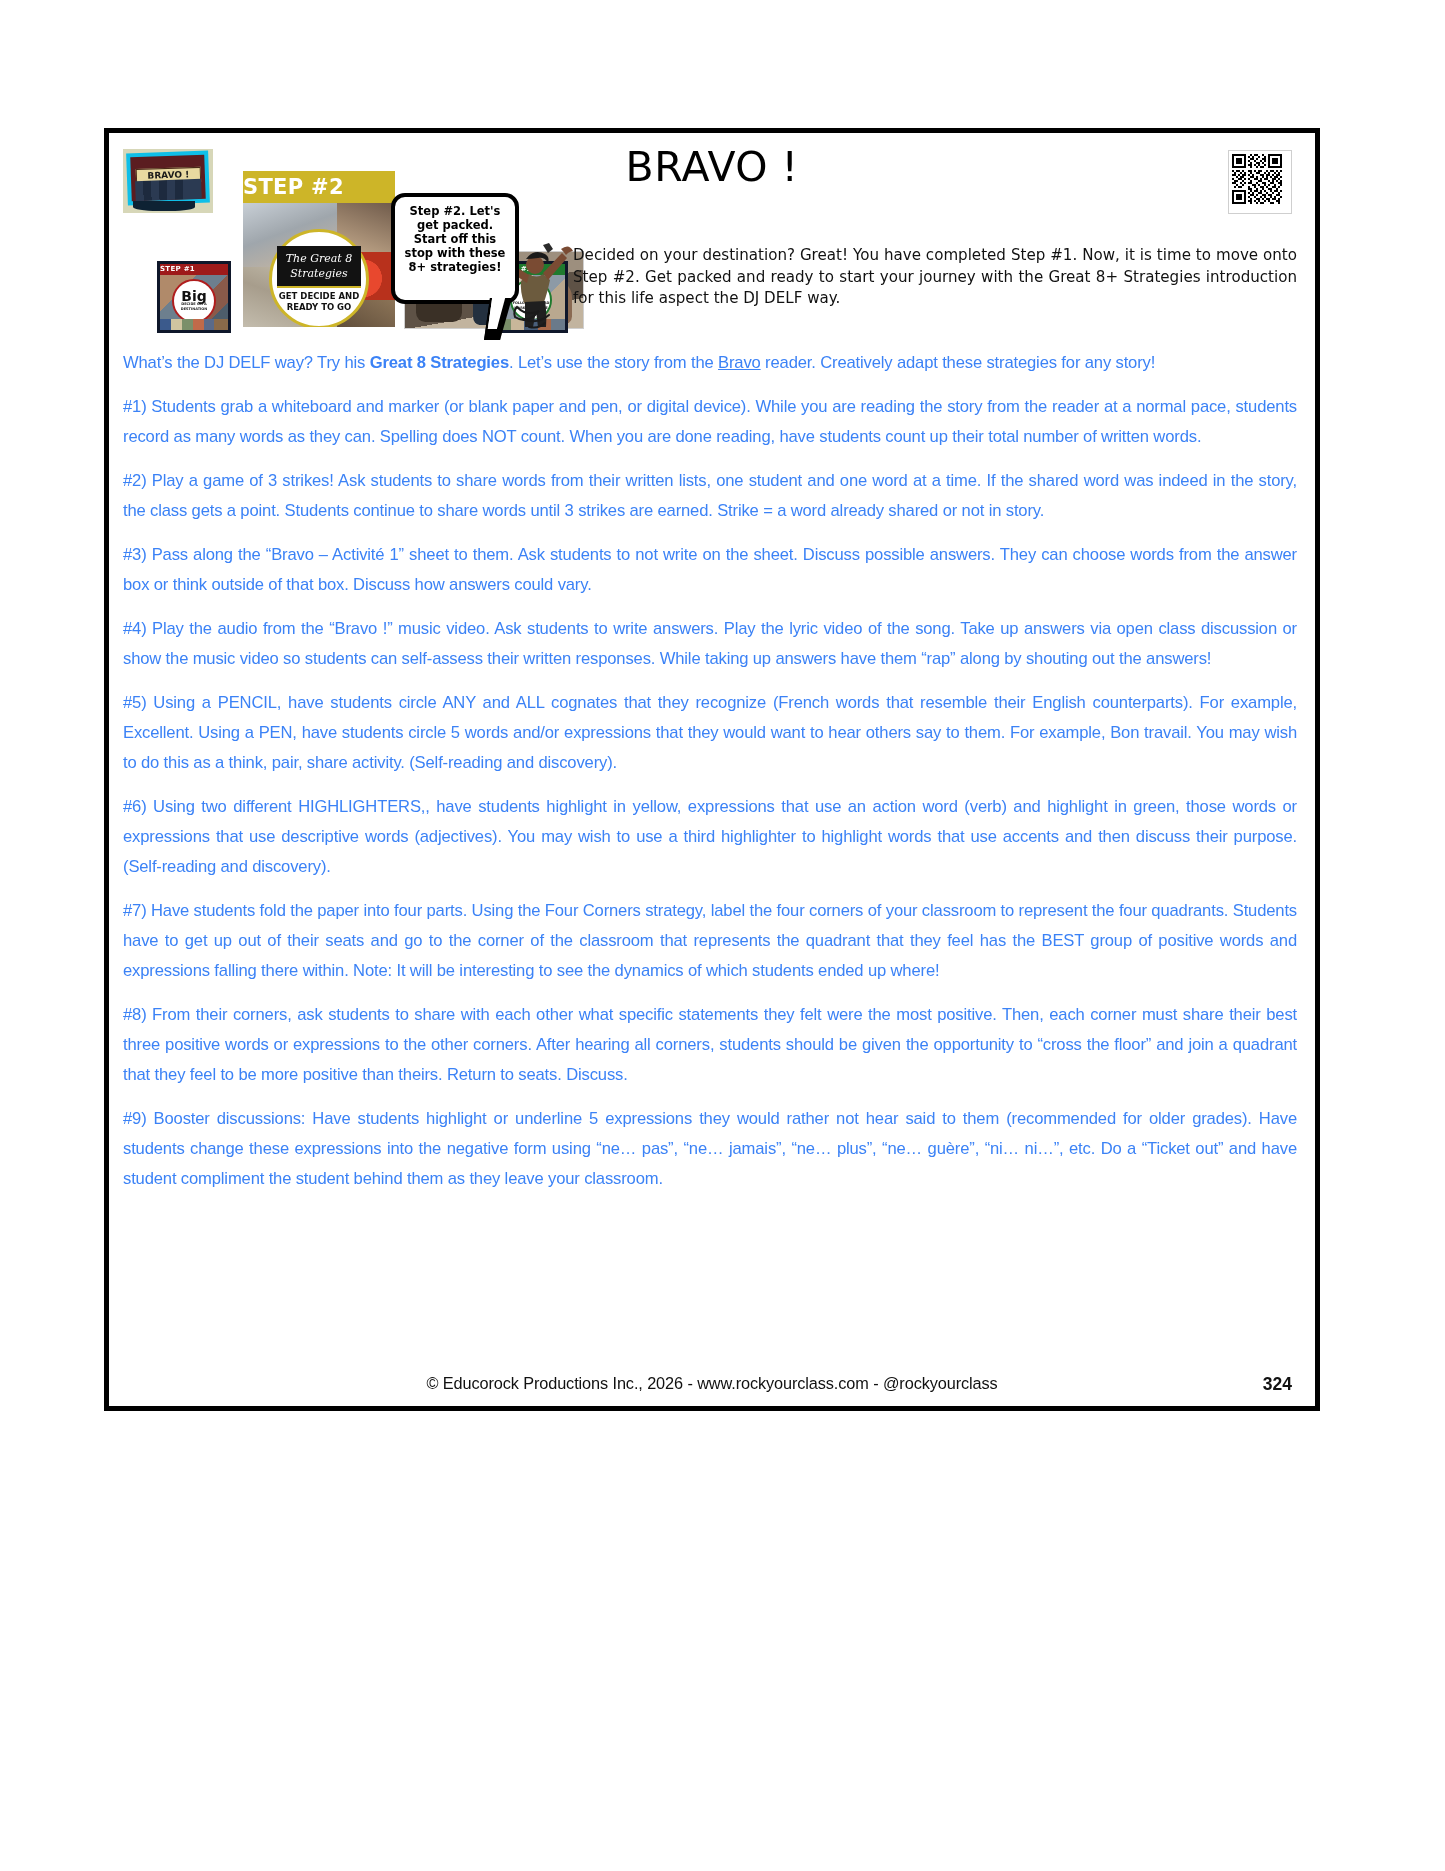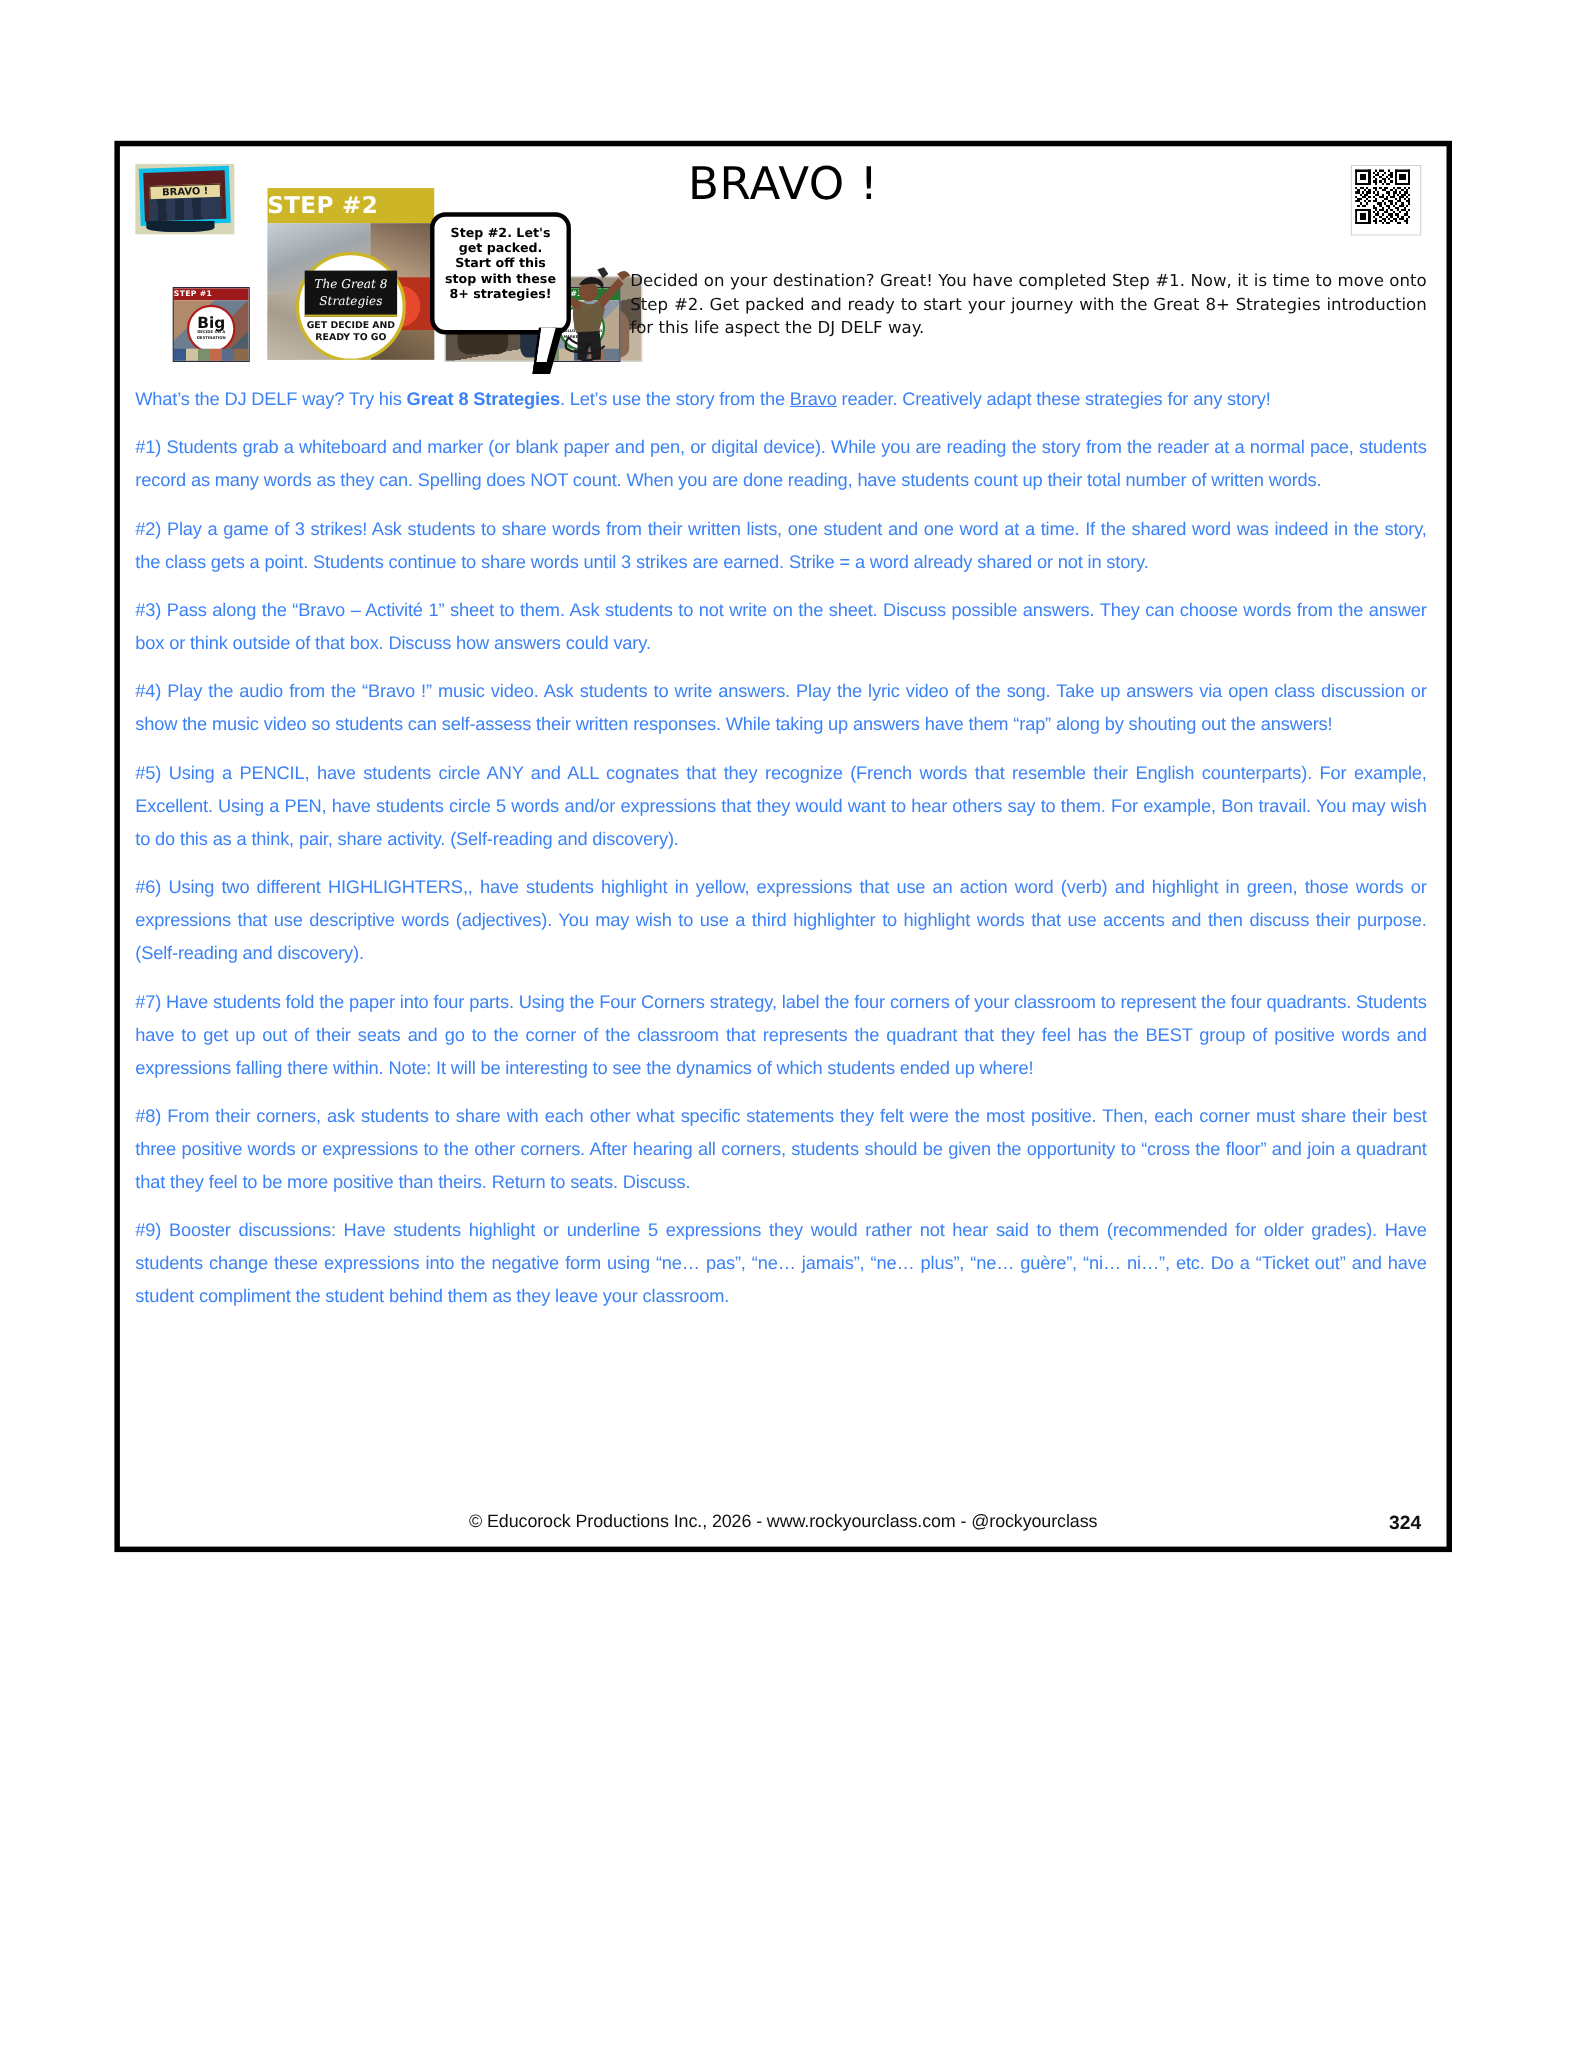--- a/index.html
+++ b/index.html
@@ -111,21 +111,21 @@
     left: 10px; bottom: 2px;
     width: 62px; height: 10px;
     background: #0e2233;
     border-radius: 0 0 40% 40%;
   }
 
   .card {
     position: absolute;
     overflow: hidden;
     background: #fff;
-    border: 1px solid #0f172a;
+    border: 3px solid #0f172a;
   }
   .card .bar {
     font-family: "DejaVu Sans", sans-serif;
     font-weight: 700;
     color: #fff;
     letter-spacing: 0.3px;
   }
 
   
   .card-step1 {

